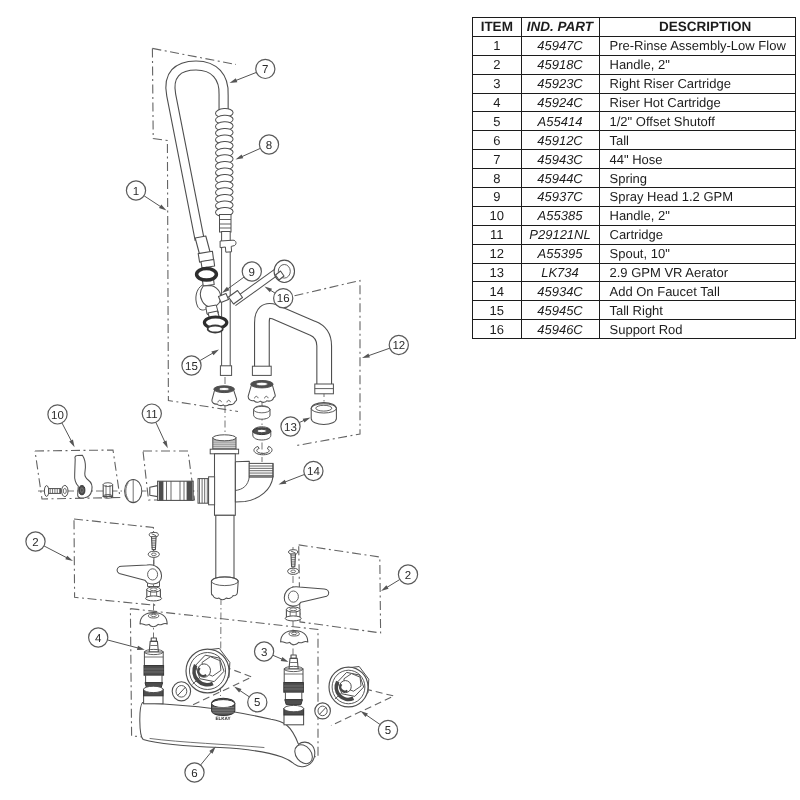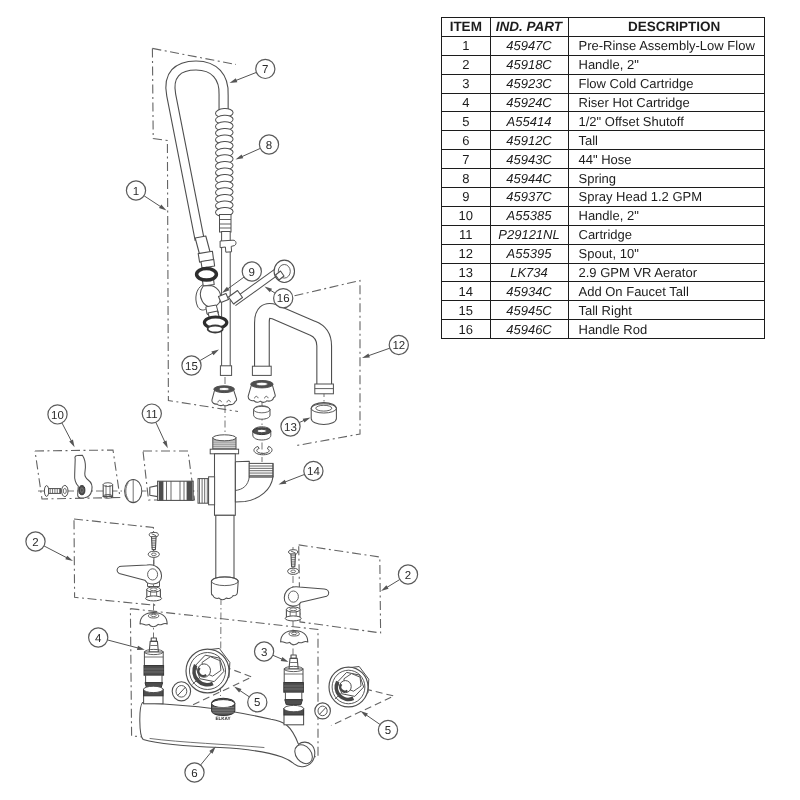--- a/index.html
+++ b/index.html
@@ -1,18 +1,18 @@
 <!DOCTYPE html>
 <html><head><meta charset="utf-8">
 <style>
 html,body{margin:0;padding:0;background:#fff;width:800px;height:800px;overflow:hidden;}
 body{font-family:"Liberation Sans",sans-serif;-webkit-font-smoothing:antialiased;text-rendering:geometricPrecision;}
 #stage{position:relative;width:800px;height:800px;}
 svg{position:absolute;left:0;top:0;}
-table{position:absolute;left:441px;top:17px;border-collapse:collapse;table-layout:fixed;
+table{position:absolute;left:472px;top:17px;border-collapse:collapse;table-layout:fixed;
  font-family:"Liberation Sans",sans-serif;color:#1c1c1c;}
 td,th{border:1.6px solid #1c1c1c;padding:0;height:17.9px;font-size:13px;line-height:13px;
  white-space:nowrap;overflow:hidden;}
 th{font-size:13.5px;}
 .c1{width:47.5px;text-align:center;}
 .c2{width:77px;text-align:center;font-style:italic;}
 .c3{width:179.5px;text-align:left;padding-left:10px;}
 </style></head>
 <body>
 <div id="stage">
@@ -349,21 +349,21 @@
           <td class="c3">Pre-Rinse Assembly-Low Flow</td>
         </tr>
         <tr>
           <td class="c1">2</td>
           <td class="c2">45918C</td>
           <td class="c3">Handle, 2"</td>
         </tr>
         <tr>
           <td class="c1">3</td>
           <td class="c2">45923C</td>
-          <td class="c3">Flow Cold Cartridge</td>
+          <td class="c3">Right Riser Cartridge</td>
         </tr>
         <tr>
           <td class="c1">4</td>
           <td class="c2">45924C</td>
           <td class="c3">Riser Hot Cartridge</td>
         </tr>
         <tr>
           <td class="c1">5</td>
           <td class="c2">A55414</td>
           <td class="c3">1/2" Offset Shutoff</td>
@@ -414,16 +414,16 @@
           <td class="c3">Add On Faucet Tall</td>
         </tr>
         <tr>
           <td class="c1">15</td>
           <td class="c2">45945C</td>
           <td class="c3">Tall Right</td>
         </tr>
         <tr>
           <td class="c1">16</td>
           <td class="c2">45946C</td>
-          <td class="c3">Handle Rod</td>
+          <td class="c3">Support Rod</td>
         </tr>
 </tbody>
     </table>
 </div>
 </body></html>

